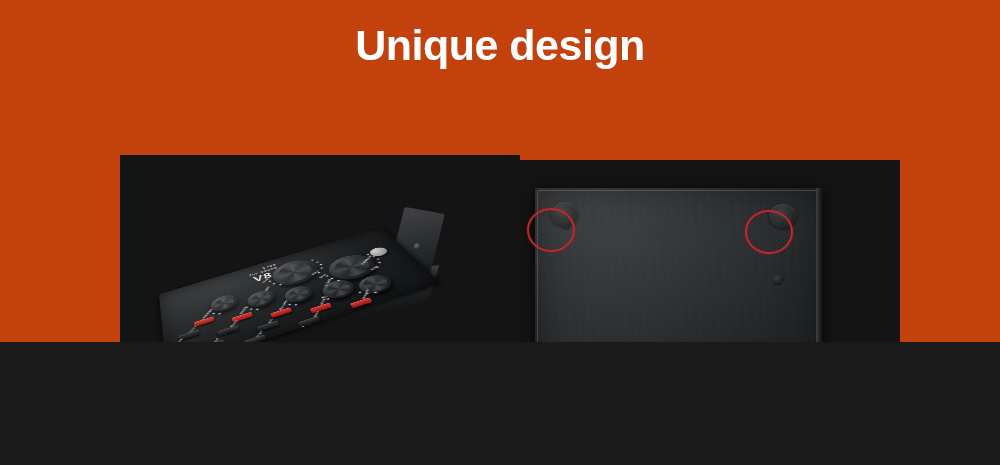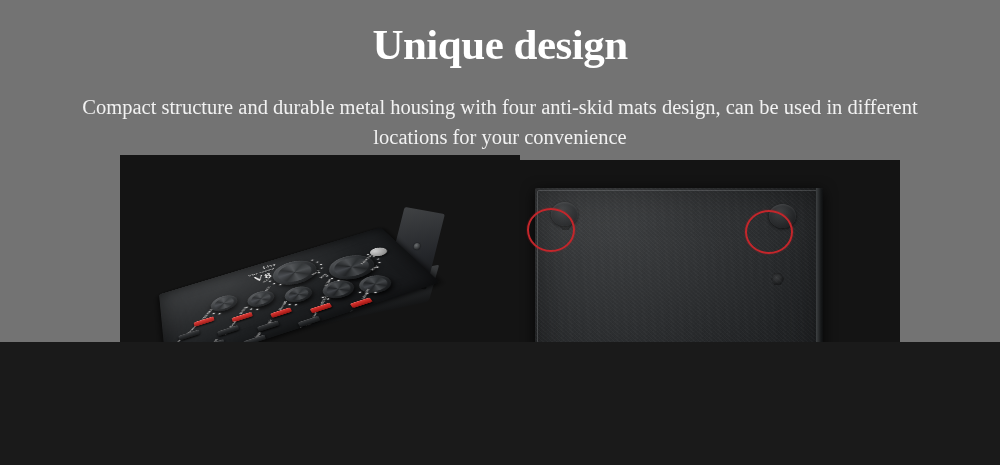--- a/index.html
+++ b/index.html
@@ -4,23 +4,23 @@
 <style>
   html, body {
     margin: 0;
     padding: 0;
     background: #1a1a1a;
   }
   #page {
     position: relative;
     width: 1000px;
     height: 342px;
-    background: #737373;
+    background: #c2410c;
     overflow: hidden;
-    font-family: Liberation Serif, serif;
+    font-family: Liberation Sans, sans-serif;
   }
 
   
   #headline {
     position: absolute;
     left: 0; top: 20px;
     width: 1000px;
     text-align: center;
     color: #ffffff;
     font-size: 43px;
@@ -259,21 +259,20 @@
     clip-path: polygon(25% 2%, 75% 2%, 100% 50%, 75% 98%, 25% 98%, 0% 50%);
   }
 </style>
 </head>
 <body>
 
 <div id="page">
 
   <div id="headline">Unique design</div>
 
-  <div id="subhead">Compact structure and durable metal housing with four anti-skid mats design, can be used in different locations for your convenience</div>
 
   <div id="photo-left" class="photo-stage">
 
     <div id="soundcard">
 
       <div class="sc-side"></div>
       <div class="sc-endwall">
         <span class="screw"></span>
       </div>
 

